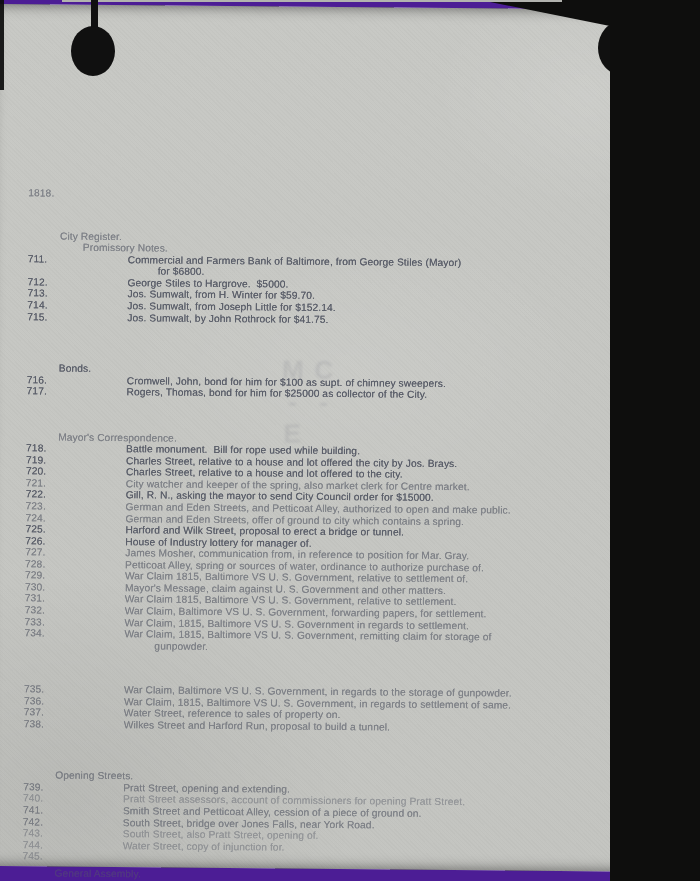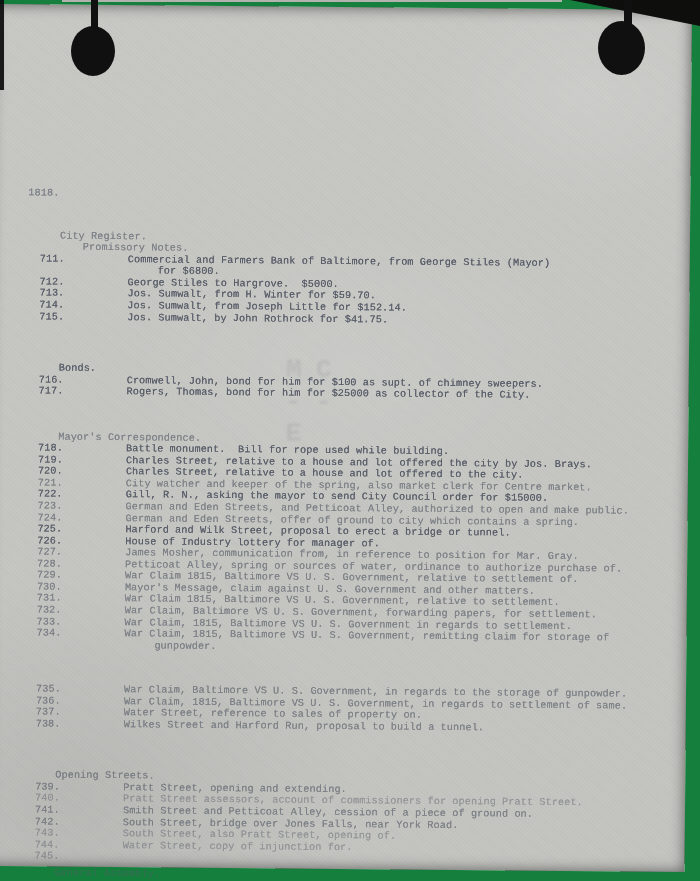--- a/index.html
+++ b/index.html
@@ -1,17 +1,17 @@
 <!DOCTYPE html>
 <html><head>
 <meta charset="utf-8">
 <style>
   html,body{margin:0;padding:0;background:#0e0e0d;}
-  #stage{position:relative;width:700px;height:881px;overflow:hidden;background:#15803d;
-         font-family:Liberation Mono, monospace;}
+  #stage{position:relative;width:610px;height:881px;overflow:hidden;background:#4c1d95;
+         font-family:Liberation Sans, sans-serif;}
   
   #paper{position:absolute;left:-8px;top:4px;width:700px;height:862px;
          transform:rotate(0.5deg);transform-origin:0 0;
          background:
            radial-gradient(220px 160px at 85% 10%, rgba(255,255,255,0.10), transparent 70%),
            radial-gradient(340px 220px at 52% 42%, rgba(255,255,255,0.07), transparent 70%),
            radial-gradient(420px 320px at 12% 92%, rgba(0,0,0,0.06), transparent 70%),
            repeating-linear-gradient(45deg, rgba(0,0,0,0.015) 0 1px, rgba(255,255,255,0.012) 1px 3px),
            linear-gradient(#c7c8c4,#c3c4c0);
          box-shadow:0 0 14px rgba(0,0,0,0.55) inset;}
@@ -25,21 +25,21 @@
   .stem{position:absolute;background:#101010;}
   
   #content{position:absolute;left:38px;top:160px;width:648px;
            font-size:10.2px;line-height:11.55px;color:#565a66;white-space:pre;
            letter-spacing:0.1px;}
   #content .t{text-shadow:0 0 0.5px currentColor;}
   .year{margin-bottom:8px;}
   .stitle{padding-left:32px;}
   .ssub{padding-left:55px;}
   .row{position:relative;padding-left:100px;}
-  .row .num{position:absolute;left:12px;top:0;}
+  .row .num{position:absolute;left:0;top:0;}
   .cont{padding-left:130px;}
   .f0{opacity:0.95;}
   .f1{opacity:0.62;}
   .f2{opacity:0.42;}
   .sec1{margin-top:40px;}  
   .sec2{margin-top:34px;}  
   .sec3{margin-top:40px;}  
   .sec4{margin-top:17px;}  
   .gap33{margin-top:33px;}
   

